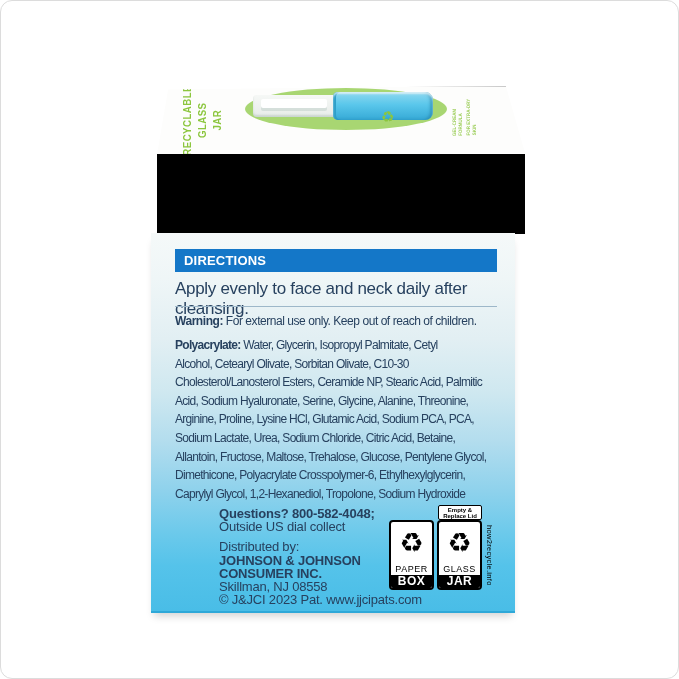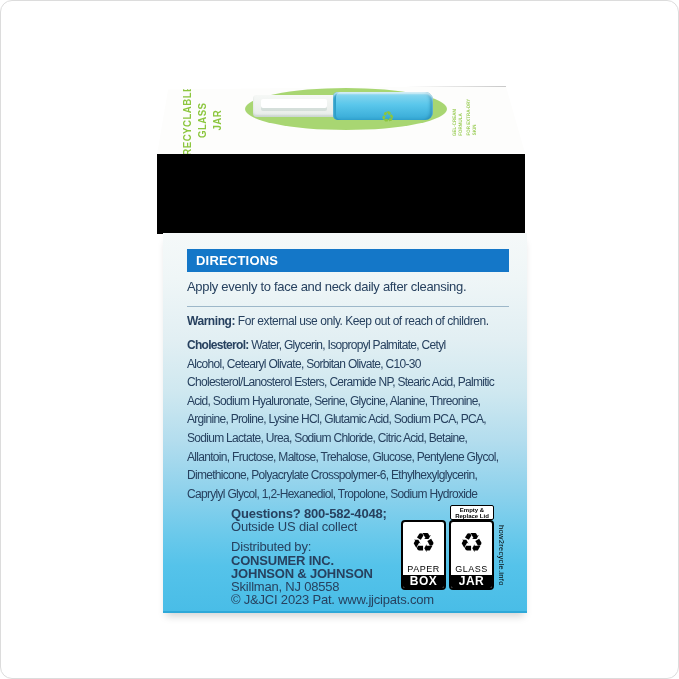--- a/index.html
+++ b/index.html
@@ -32,31 +32,31 @@
   .small-vert-text{position:absolute;left:294px;top:6px;height:46px;display:flex;
     gap:2px;align-items:center;transform:scaleY(.9) skewY(-2deg);}
   .small-vert-text span{writing-mode:vertical-rl;transform:rotate(180deg);
     font-size:5px;font-weight:bold;color:#8cc63e;opacity:.85;}
 
   
   .black-band{position:absolute;left:156px;top:153px;width:368px;height:80px;
     background:#000;}
 
   
-  .panel{position:absolute;left:162px;top:232px;width:364px;height:378px;
+  .panel{position:absolute;left:150px;top:232px;width:364px;height:378px;
     background:linear-gradient(180deg,#f5f9f9 0%,#eff6f7 12%,#e2eff3 28%,
       #cfe8f0 42%,#b3ddee 55%,#8fd2ec 68%,#6ac9eb 80%,#55c3ea 88%,#49bde7 100%);
     border-bottom:2px solid #2ea8d8;
     box-shadow:0 6px 8px -3px rgba(0,0,0,.18);
     color:#27415f;}
   .dir-bar{position:absolute;left:24px;top:16px;width:322px;height:23px;
     background:#1477c8;color:#fff;font-weight:bold;font-size:13px;
     line-height:23px;padding-left:9px;box-sizing:border-box;letter-spacing:.2px;}
   .apply{position:absolute;left:24px;top:46px;width:334px;margin:0;
-    font-size:13px;letter-spacing:-.3px;}
+    font-size:17px;letter-spacing:-.3px;}
   .divider{position:absolute;left:24px;top:73px;width:322px;height:1px;
     background:#9db7c9;border:0;margin:0;}
   .warning{position:absolute;left:24px;top:81px;width:340px;margin:0;
     font-size:12px;letter-spacing:-.45px;}
   .ingredients{position:absolute;left:24px;top:103px;width:336px;margin:0;
     font-size:12px;letter-spacing:-.7px;line-height:18.6px;}
   .pre{white-space:pre-line;}
   b{font-weight:bold;}
 
   .contact{position:absolute;left:24px;top:274px;font-size:13px;
@@ -111,36 +111,36 @@
   <div class="panel">
 
     <div class="dir-bar">DIRECTIONS</div>
 
     <p class="apply">Apply evenly to face and neck daily after cleansing.</p>
 
     <div class="divider"></div>
 
     <p class="warning"><b>Warning:</b><span> For external use only. Keep out of reach of children.</span></p>
 
-    <p class="ingredients"><b>Cholesterol:</b> <span class="pre">Water, Glycerin, Isopropyl Palmitate, Cetyl
+    <p class="ingredients"><b>Polyacrylate:</b> <span class="pre">Water, Glycerin, Isopropyl Palmitate, Cetyl
 Alcohol, Cetearyl Olivate, Sorbitan Olivate, C10-30
 Cholesterol/Lanosterol Esters, Ceramide NP, Stearic Acid, Palmitic
 Acid, Sodium Hyaluronate, Serine, Glycine, Alanine, Threonine,
 Arginine, Proline, Lysine HCl, Glutamic Acid, Sodium PCA, PCA,
 Sodium Lactate, Urea, Sodium Chloride, Citric Acid, Betaine,
 Allantoin, Fructose, Maltose, Trehalose, Glucose, Pentylene Glycol,
 Dimethicone, Polyacrylate Crosspolymer-6, Ethylhexylglycerin,
 Caprylyl Glycol, 1,2-Hexanediol, Tropolone, Sodium Hydroxide</span></p>
 
     <div class="contact">
       <div><b>Questions? 800-582-4048;</b></div>
       <div>Outside US dial collect</div>
       <div class="grp2">Distributed by:</div>
+      <div><b>JOHNSON &amp; JOHNSON</b></div>
       <div><b>CONSUMER INC.</b></div>
-      <div><b>JOHNSON &amp; JOHNSON</b></div>
       <div>Skillman, NJ 08558</div>
       <div>© J&amp;JCI 2023  Pat. www.jjcipats.com</div>
     </div>
 
     <div class="h2r">
       <div class="h2r-tab">Empty &amp; Replace Lid</div>
       <div class="tiles">
         <div class="tile">
           <div class="glyph">♻</div>
           <div class="material">PAPER</div>

